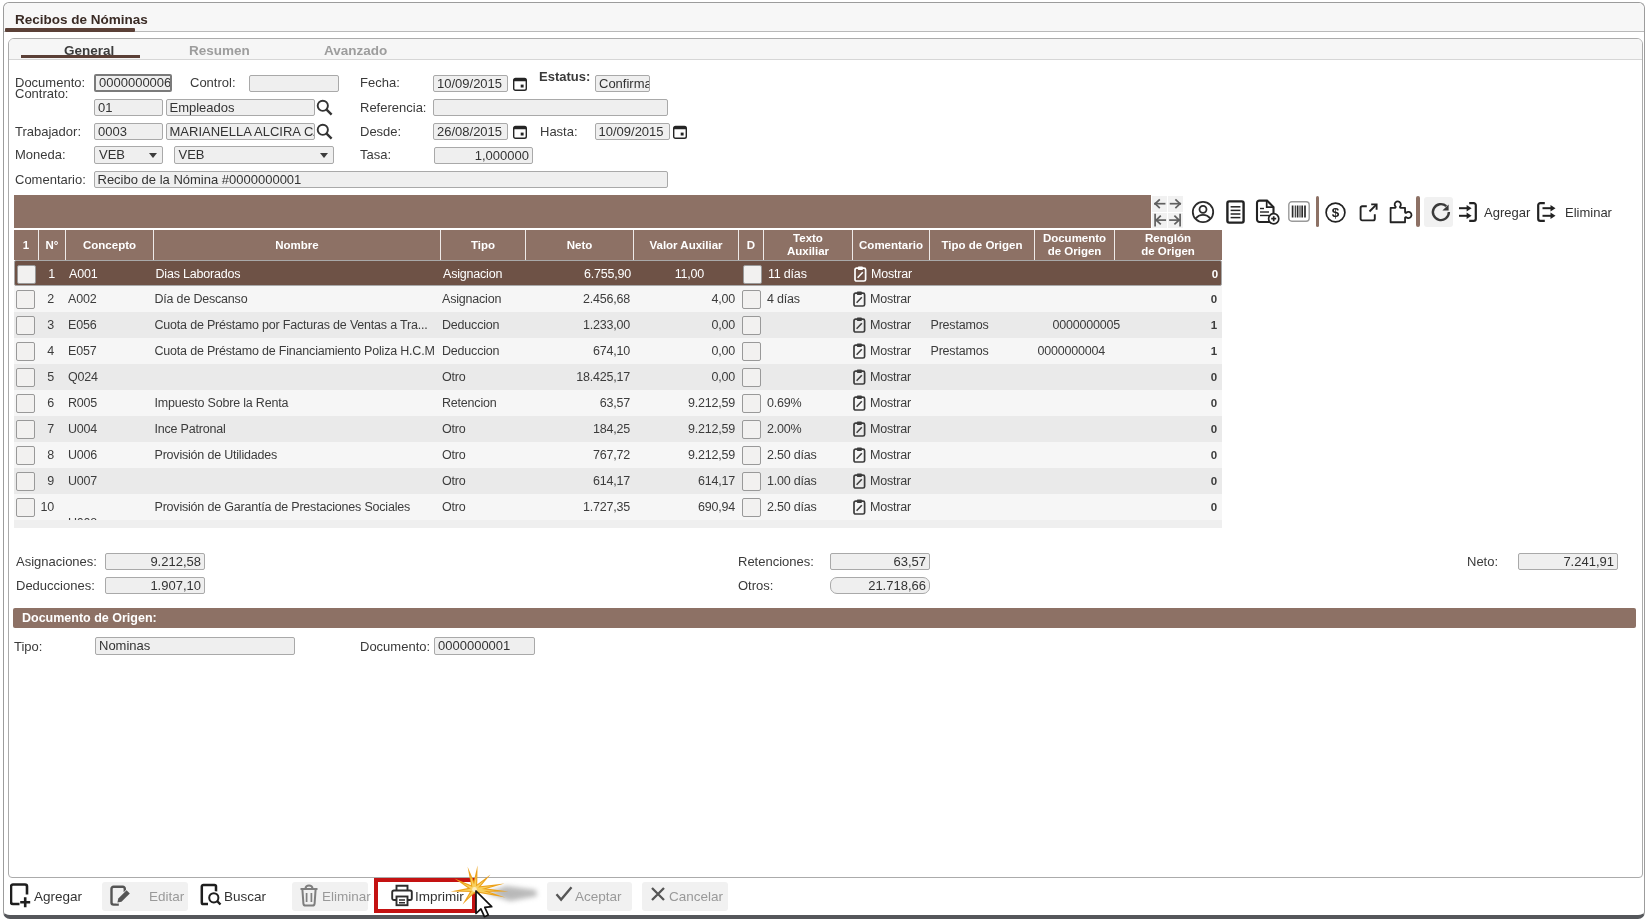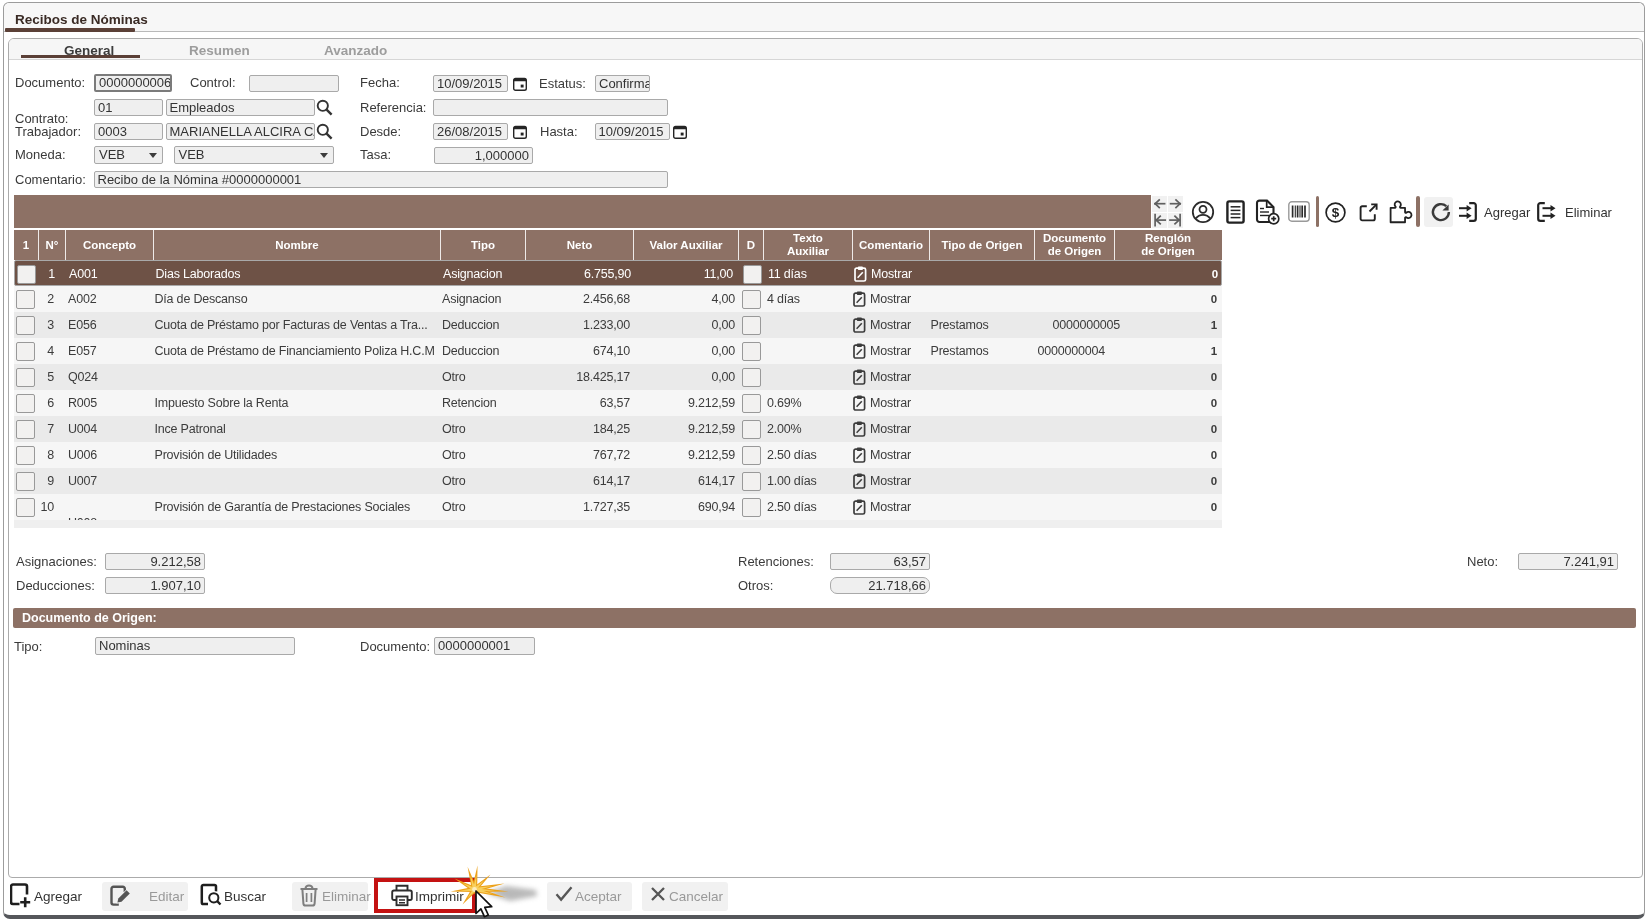--- a/index.html
+++ b/index.html
@@ -56,24 +56,24 @@
 <div class="inp focus" style="left:94px;top:74px;width:78px;height:18px;">0000000006</div>
 <label class="f" style="left:190px;top:75px;">Control:</label>
 <div class="inp" style="left:249px;top:74.5px;width:90px;"></div>
 <label class="f" style="left:360px;top:75px;">Fecha:</label>
 <div class="inp" style="left:433px;top:74.5px;width:75px;">10/09/2015</div>
 <span class="icon" style="left:512.5px;top:76.5px;"><svg width="14" height="14" viewBox="0 0 14 14">
       <rect x="0.7" y="1.4" width="12.6" height="11.9" rx="1.8" fill="#fff" stroke="#252525" stroke-width="1.4"></rect>
       <path d="M0.7 3.3 a1.8 1.8 0 0 1 1.8 -1.9 h9 a1.8 1.8 0 0 1 1.8 1.9 v0.9 h-12.6 z" fill="#252525"></path>
       <rect x="7.7" y="7.6" width="2.9" height="2.9" fill="#252525"></rect>
     </svg></span>
-<label class="f" style="left:539px;top:76px;">Estatus:</label>
+<label class="f" style="left:539px;top:69px;font-weight:bold;">Estatus:</label>
 <div class="inp" style="left:595px;top:74.5px;width:55px;">Confirmado</div>
 
-<label class="f" style="left:15px;top:111px;">Contrato:</label>
+<label class="f" style="left:15px;top:86px;">Contrato:</label>
 <div class="inp" style="left:94px;top:98.5px;width:69px;">01</div>
 <div class="inp" style="left:165.5px;top:98.5px;width:149px;">Empleados</div>
 <span class="icon" style="left:316px;top:99px;"><svg width="17" height="17" viewBox="0 0 17 17">
       <circle cx="6.8" cy="6.8" r="5.1" fill="none" stroke="#333" stroke-width="1.9"></circle>
       <line x1="10.6" y1="10.6" x2="15.6" y2="15.6" stroke="#333" stroke-width="2.4"></line>
     </svg></span>
 <label class="f" style="left:360px;top:99.5px;">Referencia:</label>
 <div class="inp" style="left:433px;top:98.5px;width:235px;"></div>
 
 <label class="f" style="left:15px;top:123.5px;">Trabajador:</label>
@@ -217,21 +217,21 @@
 <div class="c" style="left:1021px;width:80px;">Documento<br>de Origen</div>
 <div class="c" style="left:1101px;width:106px;border-right:none;">Renglón<br>de Origen</div>
 </div>
 <div class="grow sel" style="top:260px;">
     <span class="cb" style="left:2px;"></span>
     <span class="cell r" style="left:20px;width:20px;">1</span>
     <span class="cell" style="left:54px;width:84px;">A001</span>
     <span class="cell" style="left:140.5px;width:285px;">Dias Laborados</span>
     <span class="cell" style="left:428px;width:82px;">Asignacion</span>
     <span class="cell r" style="left:512px;width:104px;">6.755,90</span>
-    <span class="cell r" style="left:617px;width:101px;">11,00</span>
+    <span class="cell r" style="left:588px;width:101px;">11,00</span>
     <span class="cb" style="left:728px;"></span>
     <span class="cell" style="left:753px;width:85px;">11 días</span>
     <svg class="clip" style="left:839px;" width="13" height="16" viewBox="0 0 13 16">
       <rect x="1" y="2.2" width="10.6" height="12.8" rx="1.6" fill="none" stroke="#fff" stroke-width="1.7"></rect>
       <rect x="3.9" y="0.6" width="5" height="3.4" rx="0.8" fill="#fff"></rect>
       <line x1="3.6" y1="11.8" x2="8.8" y2="6.2" stroke="#fff" stroke-width="1.5"></line>
     </svg>
     <span class="cell" style="left:856px;width:60px;">Mostrar</span>
     <span class="cell r" style="left:1150px;width:53px;font-size:11.5px;font-weight:bold;">0</span>
   </div>

